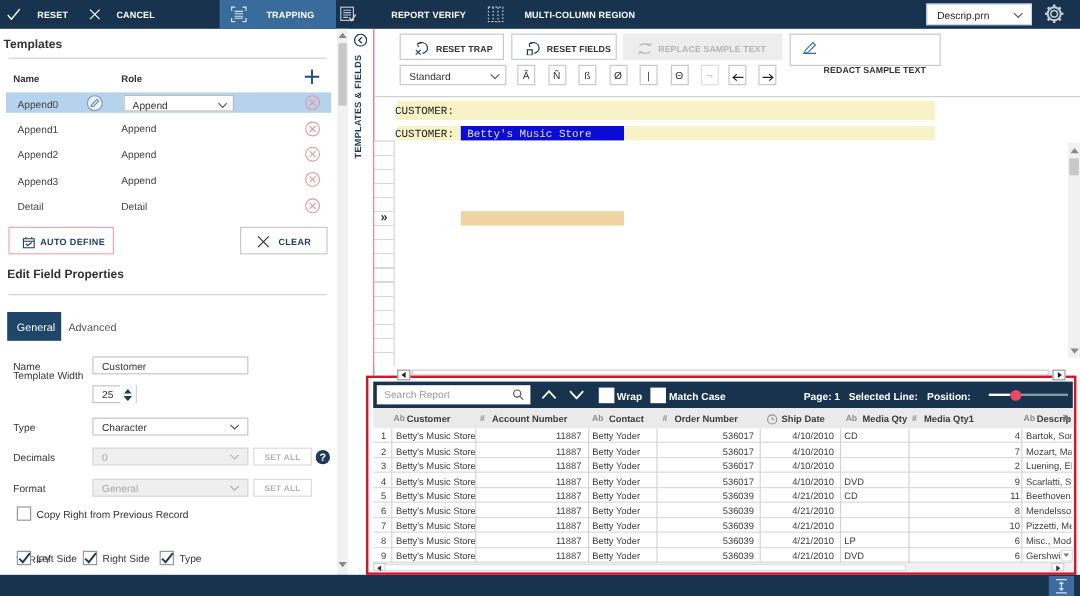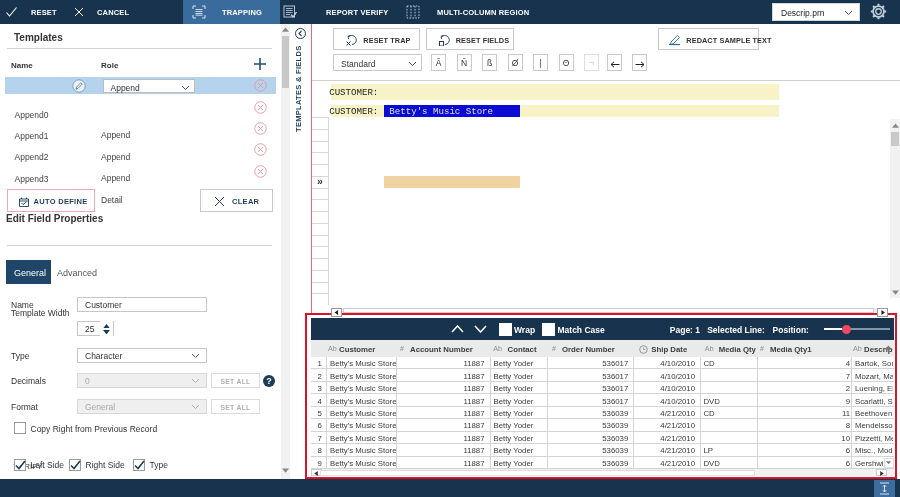--- a/index.html
+++ b/index.html
@@ -10,21 +10,21 @@
 
 #topbar { position:absolute; left:0; top:0; width:900px; height:24px; background:#17334e; }
 .tb-item { position:absolute; color:#fff; font-size:7.5px; font-weight:bold; letter-spacing:.15px; top:8px; }
 #trapblock { position:absolute; left:183px; top:0; width:97px; height:24px; background:#3a6b9d; }
 #prnbox { position:absolute; left:772px; top:3px; width:88px; height:18px; background:#fff; border:1px solid #cfd6dd; }
 #prnbox span { position:absolute; left:8px; top:4px; font-size:8.5px; color:#222; }
 
 .h1 { position:absolute; font-size:10px; font-weight:bold; color:#333; }
 .sep { position:absolute; height:1px; background:#d4d4d4; left:7px; width:265px; }
 .colhdr { position:absolute; font-size:8px; font-weight:bold; color:#333; }
-.trow { position:absolute; font-size:8.5px; color:#444;margin-top:28px; }
+.trow { position:absolute; font-size:8.5px; color:#444; }
 .delx { position:absolute; left:254px; width:13px; height:13px; }
 .lbtn { position:absolute; height:23px; background:#fff; font-size:7.5px; font-weight:bold;
   color:#1e3c5a; letter-spacing:.3px; }
 .flabel { position:absolute; left:11px; font-size:8.5px; color:#333; }
 .finput { position:absolute; left:77px; width:130px; height:15px; border:1px solid #c6c6c6;
   background:#fff; font-size:8.5px; color:#333; padding:2px 0 0 7px; }
 .fdis { background:#efefef; color:#a8a8a8; border:1px solid #d8d8d8; }
 .setall { position:absolute; left:211px; width:49px; height:15px; border:1px solid #dcdcdc;
   background:#fff; color:#b0b0b0; font-size:6.8px; font-weight:bold; text-align:center;
   padding-top:4px; letter-spacing:.3px; }
@@ -45,21 +45,21 @@
   border:1px solid #c9c9c9; font-size:8.5px; color:#333; text-align:center; padding-top:2.5px; }
 #report-pre { position:absolute; left:329.2px; top:117.8px; font-family:"Liberation Mono", monospace;
   font-size:9.1px; line-height:11.75px; color:#1c1c1c; white-space:pre; }
 .trap { position:absolute; left:330.5px; width:448px; background:#f8f2c7;
   font-family:"Liberation Mono", monospace; font-size:9.1px; color:#1c1c1c; white-space:pre; }
 #gridcol { position:absolute; left:311.8px; top:117.4px; width:17.7px; height:188px;
   border-right:1px solid #d8d8d8; border-top:1px solid #d8d8d8;
   background:repeating-linear-gradient(to bottom, #fff 0, #fff 10.75px, #d8d8d8 10.75px, #d8d8d8 11.75px); }
 .nvtxt { position:absolute; color:#fff; font-size:8.5px; font-weight:bold; top:8px; }
 .hcell { position:absolute; font-size:7.8px; font-weight:bold; color:#3c3c3c; }
-.hico { position:absolute; font-size:7.2px; font-weight:normal; color:#8f8f8f; }
+.hico { position:absolute; font-size:7.2px; font-weight:bold; color:#8f8f8f; }
 .drow { position:absolute; height:12.45px; border-bottom:1px solid #d4d4d4; background:#fff; }
 .dcell { position:absolute; top:2.2px; font-size:7.8px; color:#3a3a3a; white-space:nowrap; }
 .dnum { text-align:right; }
 .vline { position:absolute; width:1px; background:#d4d4d4; height:112.1px; }
 #footer { position:absolute; left:0; top:479.2px; width:900px; height:17.8px; background:#17334e; }
 #expandbtn { position:absolute; left:874px; top:480px; width:21px; height:16.5px; background:#3d6d9e; }
 </style>
 </head>
 <body>
 <div id="stage">
@@ -105,21 +105,21 @@
   <svg class="abs" style="left:870px;top:3px" width="17" height="17" viewBox="0 0 16 16">
     <g stroke="#c3cdd8" fill="none">
       <circle cx="8" cy="8" r="2.6" stroke-width="1.2"></circle>
       <circle cx="8" cy="8" r="5.1" stroke-width="1.6"></circle>
       <path stroke-width="1.9" d="M8 .8 V2.6 M8 13.4 V15.2 M.8 8 H2.6 M13.4 8 H15.2 M2.9 2.9 L4.2 4.2 M11.8 11.8 L13.1 13.1 M13.1 2.9 L11.8 4.2 M4.2 11.8 L2.9 13.1"></path>
     </g>
       </svg>
 </div>
 
 <div id="leftpanel">
-  <div class="h1" style="left:14px;top:32px">Templates</div>
+  <div class="h1" style="left:3px;top:32px">Templates</div>
   <div class="sep" style="top:48px"></div>
   <div class="colhdr" style="left:11px;top:60.5px">Name</div>
   <div class="colhdr" style="left:101px;top:60.5px">Role</div>
   <svg class="abs" style="left:253px;top:57px" width="14" height="14" viewBox="0 0 14 14">
     <path d="M7 1 V13 M1 7 H13" stroke="#1e4e79" stroke-width="1.6"></path>
       </svg>
 
   <div class="abs" style="left:5px;top:77.3px;width:271px;height:16.8px;background:#b5d3ec"></div>
   <div class="trow" style="left:14.5px;top:81.5px">Append0</div>
   <svg class="abs" style="left:72px;top:79px" width="14" height="14" viewBox="0 0 14 14">
@@ -171,21 +171,21 @@
         <path d="M3.5 7 l1.5 1.5 L8.5 6" stroke-width="1"></path>
       </g>
         </svg>
   </div>
   <div class="lbtn" style="left:200px;top:189px;width:72.5px;border:1px solid #c9c9c9;padding:7px 0 0 31px">CLEAR
     <svg class="abs" style="left:13px;top:6px" width="11" height="11" viewBox="0 0 11 11">
       <path d="M1 1 L10 10 M10 1 L1 10" stroke="#1e3c5a" stroke-width="1" fill="none"></path>
         </svg>
   </div>
 
-  <div class="h1" style="left:6px;top:213px">Edit Field Properties</div>
+  <div class="h1" style="left:6px;top:224px">Edit Field Properties</div>
   <div class="sep" style="top:244.5px"></div>
 
   <div class="abs" style="left:6px;top:260px;width:45px;height:24px;background:#1f4568"></div>
   <div class="abs" style="left:14px;top:267.5px;font-size:9px;color:#fff">General</div>
   <div class="abs" style="left:57px;top:267.5px;font-size:9px;color:#555">Advanced</div>
 
   <div class="flabel" style="top:299.5px">Name</div>
   <div class="finput" style="top:296.5px">Customer</div>
 
   <div class="flabel" style="top:308px">Template Width</div>
@@ -274,21 +274,29 @@
 </div>
 <div class="rbtn" style="left:425.7px;width:88px;padding:7px 0 0 29px">RESET FIELDS
   <svg class="abs" style="left:11px;top:5.5px" width="13" height="12" viewBox="0 0 13 12">
     <g stroke="#1e3c5a" fill="none" stroke-width="1">
       <path d="M3 2.5 C6 .5 10 1.5 11 4.5 C12 7.5 10 10 7 10.5"></path>
       <path d="M3 2.5 l2.8 -.8 M3 2.5 l.7 2.7" stroke-width=".9"></path>
       <rect x="1.5" y="7.5" width="4" height="4.5"></rect>
     </g>
       </svg>
 </div>
-<div class="rbtn" style="left:658.3px;width:101px;padding:7px 0 0 27px">REDACT SAMPLE TEXT
+<div class="rbtn dis" style="left:518.5px;width:133px;padding:7px 0 0 29px">REPLACE SAMPLE TEXT
+  <svg class="abs" style="left:11px;top:6px" width="13" height="11" viewBox="0 0 13 11">
+    <g stroke="#b4b4b4" fill="none" stroke-width="1">
+      <path d="M2 3 C4 1 9 1 11 3 M11 8 C9 10 4 10 2 8"></path>
+      <path d="M11 3 l.5 -2.5 M11 3 l-2.6 -.4 M2 8 l-.5 2.5 M2 8 l2.6 .4" stroke-width=".8"></path>
+    </g>
+      </svg>
+</div>
+<div class="rbtn" style="left:658.3px;width:126px;padding:25px 0 0 27px">REDACT SAMPLE TEXT
   <svg class="abs" style="left:9px;top:5.5px" width="13" height="12" viewBox="0 0 13 12">
     <g fill="none">
       <path d="M1 10.5 h11" stroke="#2e6da4" stroke-width="1.2"></path>
       <path d="M3 8 L9.5 1.5 L11.5 3.5 L5 10 L2.5 10.5 Z" stroke="#2e6da4" stroke-width=".9"></path>
     </g>
       </svg>
 </div>
 
 <div class="abs" style="left:333px;top:54px;width:89px;height:17px;background:#fff;border:1px solid #c9c9c9">
   <span class="abs" style="left:7px;top:3.5px;font-size:8.5px;color:#333">Standard</span>
@@ -342,20 +350,27 @@
 <div class="abs" style="left:330.5px;top:308.2px;width:11.7px;height:9px;background:#fff;border:1px solid #999"></div>
 <svg class="abs" style="left:334px;top:310.2px" width="4.5" height="5" viewBox="0 0 5 7">
       <path d="M5 0 L0 3.5 L5 7 Z" fill="#222"></path>
     </svg>
 <div class="abs" style="left:876.5px;top:308.2px;width:11.7px;height:9px;background:#fff;border:1px solid #999"></div>
 <svg class="abs" style="left:880.5px;top:310.2px" width="4.5" height="5" viewBox="0 0 5 7">
       <path d="M0 0 L5 3.5 L0 7 Z" fill="#222"></path>
     </svg>
 
 <div class="abs" style="left:311.3px;top:318px;width:582.7px;height:21.7px;background:#17334e"></div>
+<div class="abs" style="left:314.1px;top:321px;width:128px;height:15.8px;background:#fff">
+  <span class="abs" style="left:6px;top:3px;font-size:8.5px;color:#9a9a9a">Search Report</span>
+  <svg class="abs" style="left:113px;top:3px" width="10" height="10" viewBox="0 0 10 10">
+    <circle cx="4" cy="4" r="3" stroke="#555" stroke-width="1" fill="none"></circle>
+    <path d="M6.3 6.3 L9 9" stroke="#555" stroke-width="1"></path>
+      </svg>
+</div>
 <svg class="abs" style="left:451px;top:325px" width="13" height="8" viewBox="0 0 13 8">
   <path d="M1 7 L6.5 1 L12 7" stroke="#fff" stroke-width="1.5" fill="none"></path>
     </svg>
 <svg class="abs" style="left:474px;top:325px" width="13" height="8" viewBox="0 0 13 8">
   <path d="M1 1 L6.5 7 L12 1" stroke="#fff" stroke-width="1.5" fill="none"></path>
     </svg>
 <div class="abs" style="left:498.5px;top:322.5px;width:13px;height:13px;background:#fff"></div>
 <div class="nvtxt" style="left:514px;top:324.5px">Wrap</div>
 <div class="abs" style="left:542px;top:322.5px;width:13px;height:13px;background:#fff"></div>
 <div class="nvtxt" style="left:557.5px;top:324.5px">Match Case</div>

